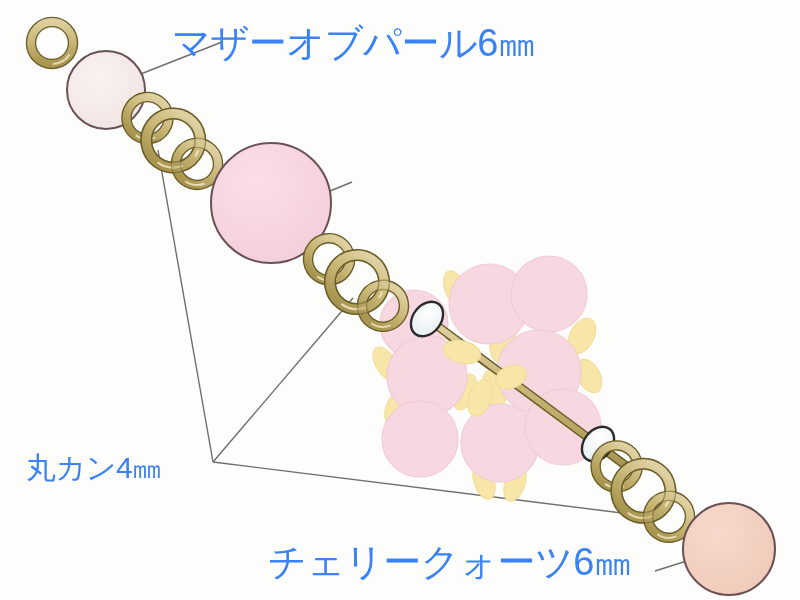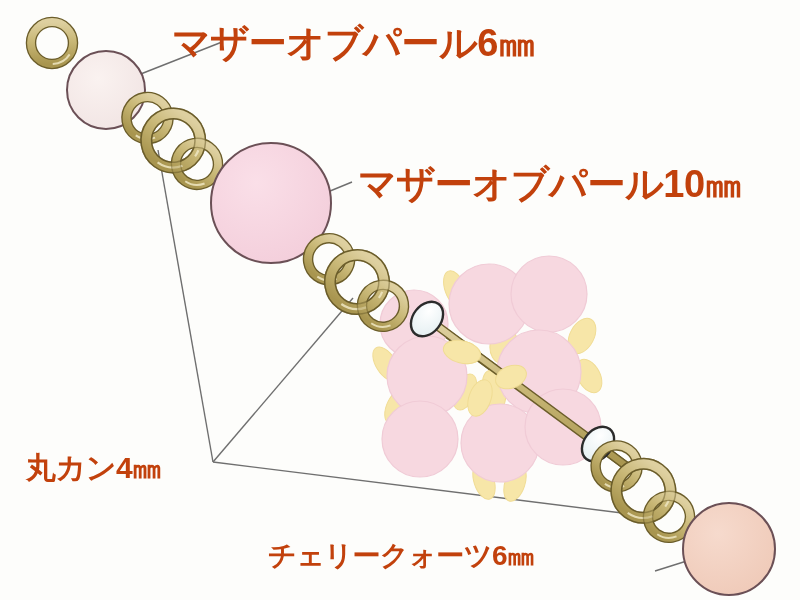--- a/index.html
+++ b/index.html
@@ -19,29 +19,29 @@
   #artboard {
     position: absolute;
     left: 0;
     top: 0;
     width: 800px;
     height: 600px;
   }
   .lbl {
     position: absolute;
     white-space: nowrap;
-    color: #c2410c;
+    color: #3b82f6;
     font-family: "Liberation Sans", "DejaVu Sans", sans-serif;
-    font-weight: 700;
+    font-weight: 400;
     letter-spacing: -0.5px;
   }
   #lbl-mop6  { left: 172px; top: 18px;  font-size: 38px; }
   #lbl-mop10 { left: 358px; top: 159px; font-size: 38px; }
   #lbl-ring4 { left: 26px;  top: 448px; font-size: 30px; }
-  #lbl-cq6   { left: 268px; top: 537px; font-size: 28px; }
+  #lbl-cq6   { left: 268px; top: 537px; font-size: 38px; }
 </style>
 </head>
 <body>
 
 <div id="stage">
 
   <svg id="artboard" viewBox="0 0 800 600">
     <defs>
       <linearGradient id="goldGrad" x1="0" y1="0" x2="0" y2="1">
         <stop offset="0%" stop-color="#ded0a0"></stop>
@@ -164,19 +164,18 @@
       <use href="#jumpring-small" x="34" y="6"></use>
       <use href="#jumpring" x="-2" y="0" opacity="0.5"></use>
     </g>
 
     <circle cx="729" cy="549" r="46" fill="url(#cherryGrad)" stroke="#6b5056" stroke-width="2"></circle>
 
   </svg>
 
   <div class="lbl" id="lbl-mop6">マザーオブパール6㎜</div>
 
-  <div class="lbl" id="lbl-mop10">マザーオブパール10㎜</div>
 
   <div class="lbl" id="lbl-ring4">丸カン4㎜</div>
 
   <div class="lbl" id="lbl-cq6">チェリークォーツ6㎜</div>
 
 </div>
 
 </body></html>

